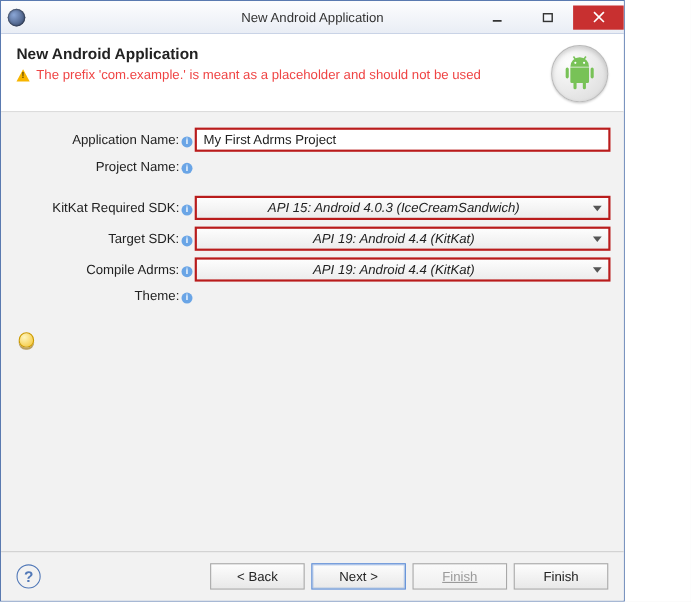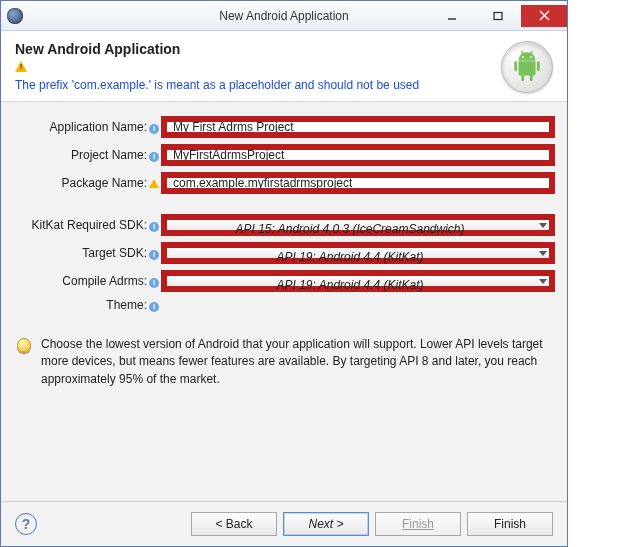--- a/index.html
+++ b/index.html
@@ -8,41 +8,41 @@
   .titlebar { height: 30px; background: linear-gradient(#fdfdfe,#e9edf5); display: flex; align-items: center; position: relative; border-bottom: 1px solid #c9d3e6; }
   .titlebar .ticon { width: 16px; height: 16px; margin: 0 6px; border-radius: 50%; background: radial-gradient(circle at 35% 35%, #8aa6d6, #2e3e60); box-shadow: inset 0 0 2px #000; }
   .titlebar .title { position: absolute; left: 0; right: 0; text-align: center; font-size: 12px; color: #333; pointer-events: none; }
   .winbtns { margin-left: auto; display: flex; height: 22px; }
   .winbtn { width: 46px; display: flex; align-items: center; justify-content: center; }
   .winbtn svg { display: block; }
   .winbtn.close { background: #c83030; }
   .header { padding: 10px 14px 8px 14px; background: #fff; border-bottom: 1px solid #d9d9d9; display: flex; position: relative; }
   .header-left { flex: 1; }
   .header h1 { font-size: 14px; font-weight: 600; margin: 0 0 4px 0; color: #222; }
-  .warnrow { display: flex; align-items: flex-start; gap: 6px; font-size: 12px; color: #1d4ed8; flex-direction: column; }
+  .warnrow { display: flex; align-items: center; gap: 6px; font-size: 12px; color: #ef4444; }
   .warn-tri { width: 0; height: 0; border-left: 6px solid transparent; border-right: 6px solid transparent; border-bottom: 11px solid #f7b500; position: relative; }
   .warn-tri::after { content: "!"; position: absolute; left: -2px; top: 1px; width: 4px; text-align: center; font-size: 8px; font-weight: bold; color: #5a4400; }
   .android-badge { width: 52px; height: 52px; border-radius: 50%; background: radial-gradient(circle at 30% 30%, #fdfdfd, #d8d8d8); border: 1px solid #bbb; display: flex; align-items: center; justify-content: center; box-shadow: inset 0 2px 4px rgba(0,0,0,.15), 0 1px 2px rgba(0,0,0,.2); }
   .content { flex: 1; background: #f2f2f2; padding: 14px 12px 0 12px; overflow: hidden; }
-  .formrow { display: flex; align-items: center; margin-bottom: 6px; }
+  .formrow { display: flex; align-items: center; margin-bottom: 6px; margin-left: 16px; }
   .formrow label { width: 148px; text-align: right; font-size: 12px; color: #222; padding-right: 2px; }
   .info { display: inline-flex; width: 10px; height: 10px; border-radius: 50%; background: #6aa5e6; color: #fff; font-size: 8px; font-weight: bold; align-items: center; justify-content: center; margin-left: 2px; }
   .warnmini { display: inline-block; width: 0; height: 0; border-left: 5px solid transparent; border-right: 5px solid transparent; border-bottom: 9px solid #f7b500; margin-left: 2px; vertical-align: middle; }
-  .txt, .sel { flex: 1; height: 22px; font-size: 12px; padding: 2px 6px; border: 6px solid #b91c1c; background: #fff; color: #222; }
+  .txt, .sel { flex: 1; height: 22px; font-size: 12px; padding: 2px 6px; border: 2px solid #b91c1c; background: #fff; color: #222; }
   .sel { background: linear-gradient(#fdfdfd,#ececec); appearance: none; padding-right: 22px; position: relative; font-style: italic; }
   .selwrap { flex: 1; position: relative; display: flex; }
   .selwrap::after { content: ""; position: absolute; right: 8px; top: 9px; width: 0; height: 0; border-left: 4px solid transparent; border-right: 4px solid transparent; border-top: 5px solid #555; pointer-events: none; }
   .gap { height: 14px; }
   .tip { display: flex; gap: 10px; padding: 4px 8px 0 4px; font-size: 12px; color: #222; line-height: 1.45; }
   .bulb { width: 14px; height: 14px; flex-shrink: 0; border-radius: 50% 50% 45% 45%; background: radial-gradient(circle at 35% 30%, #fff6c0, #f4c430); border: 1px solid #cc9a00; box-shadow: 0 2px 0 #bba060; margin-top: 2px; }
   .footer { border-top: 1px solid #d0d0d0; padding: 10px 14px; background: #f2f2f2; display: flex; align-items: center; }
   .help-circle { width: 22px; height: 22px; border: 1.6px solid #5279b8; border-radius: 50%; display: flex; align-items: center; justify-content: center; color: #5279b8; font-weight: bold; font-size: 14px; cursor: pointer; }
   .btns { margin-left: auto; display: flex; gap: 6px; }
   .btn { min-width: 86px; height: 24px; font-size: 12px; background: linear-gradient(#fdfdfd,#e8e8e8); border: 1px solid #a8a8a8; color: #222; cursor: pointer; }
-  .btn.default { border: 1px solid #5a8bd6; box-shadow: 0 0 0 1px rgba(90,139,214,.35) inset; font-style: italic; }
+  .btn.default { border: 1px solid #5a8bd6; box-shadow: 0 0 0 1px rgba(90,139,214,.35) inset; }
   .btn:disabled { color: #9a9a9a; cursor: default; background: linear-gradient(#fafafa,#efefef); text-decoration: underline; }
 </style>
 </head>
 <body>
 
 <div class="window">
 
   <div class="titlebar">
     <div class="ticon"></div>
     <div class="title">New Android Application</div>
@@ -92,27 +92,22 @@
 
   <div class="content">
 
     <div class="formrow">
       <label><span>Application Name:</span><span class="info">i</span></label>
       <input class="txt" type="text" value="My First Adrms Project" style="">
     </div>
 
     <div class="formrow">
       <label><span>Project Name:</span><span class="info">i</span></label>
-      <input class="txt" type="text" value="MyFirstAdrmsProject" style="">
     </div>
 
-    <div class="formrow">
-      <label><span>Package Name:</span><span class="warnmini"></span></label>
-      <input class="txt" type="text" value="com.example.myfirstadrmsproject" style="">
-    </div>
 
     <div class="gap"></div>
 
     <div class="formrow">
       <label><span>KitKat Required SDK:</span><span class="info">i</span></label>
       <div class="selwrap">
           <button class="sel">API 15: Android 4.0.3 (IceCreamSandwich)</button>
         </div>
     </div>
 
@@ -131,21 +126,20 @@
     </div>
 
     <div class="formrow">
       <label><span>Theme:</span><span class="info">i</span></label>
     </div>
 
     <div class="gap"></div>
 
     <div class="tip">
       <div class="bulb"></div>
-      <div>Choose the lowest version of Android that your application will support. Lower API levels target more devices, but means fewer features are available. By targeting API 8 and later, you reach approximately 95% of the market.</div>
     </div>
 
   </div>
 
   <div class="footer">
     <div class="help-circle">?</div>
     <div class="btns">
       <button class="btn">&lt; Back</button>
       <button class="btn default">Next &gt;</button>
       <button class="btn" disabled="">Finish</button>

